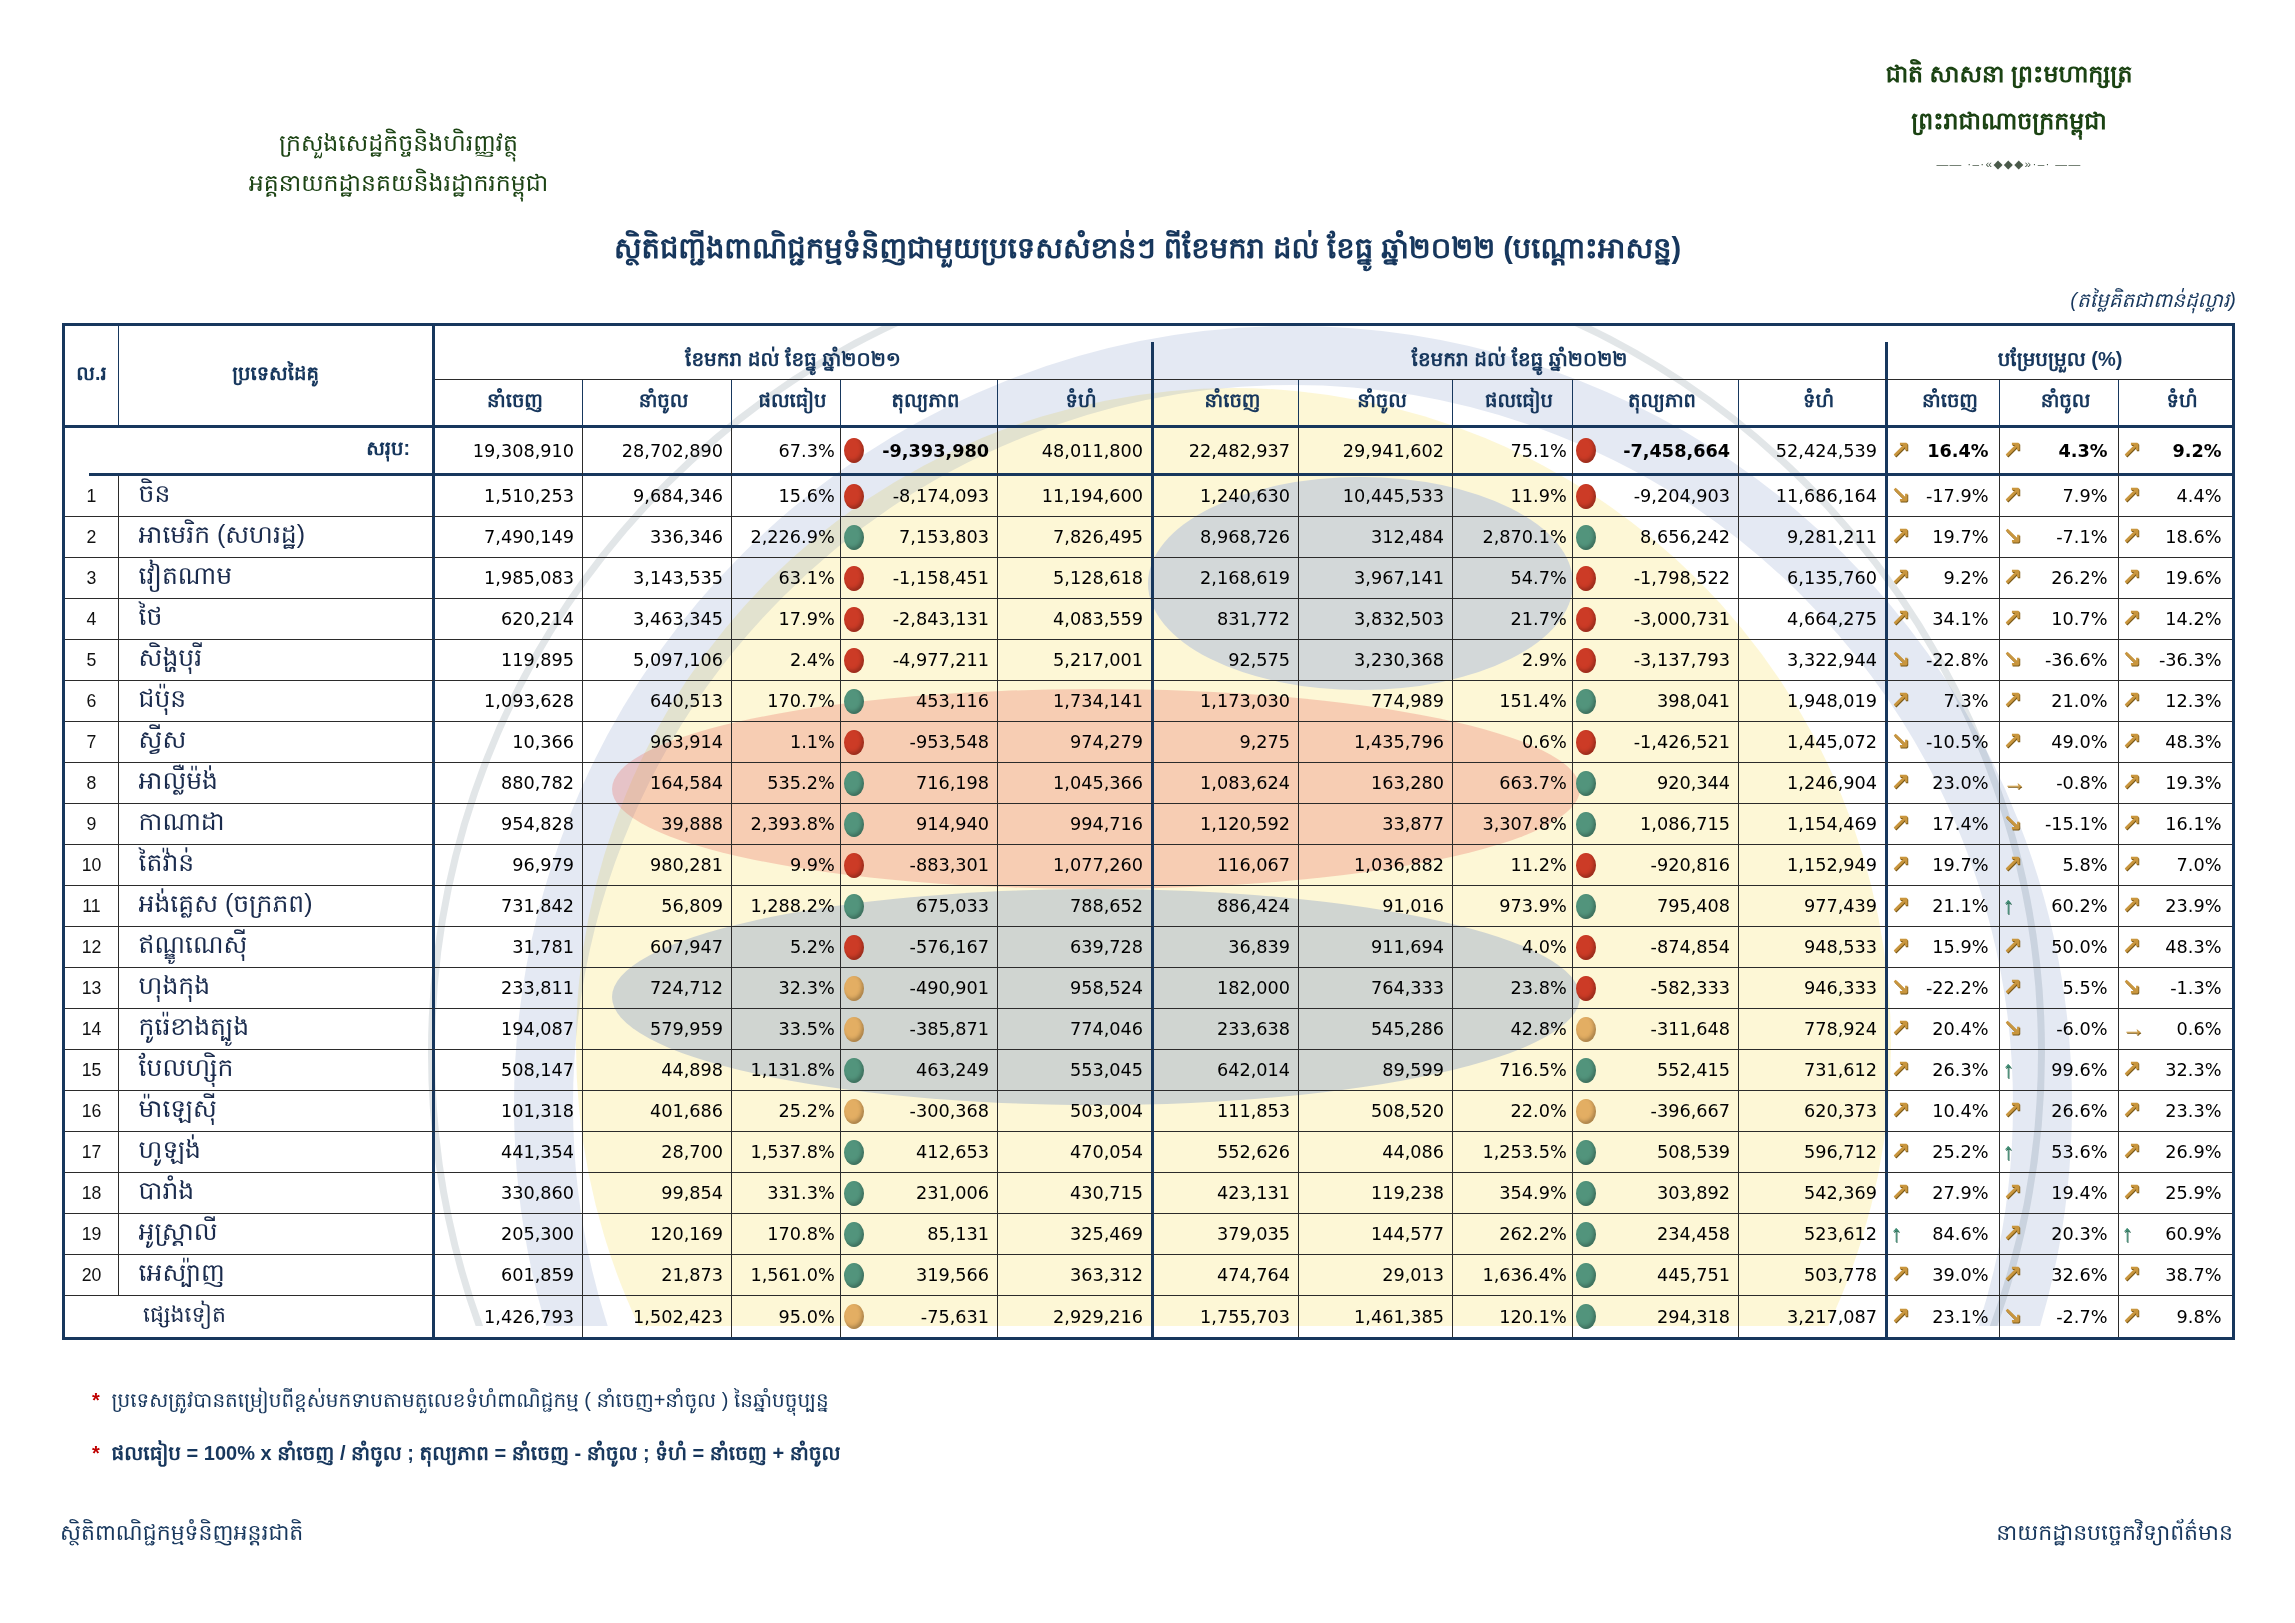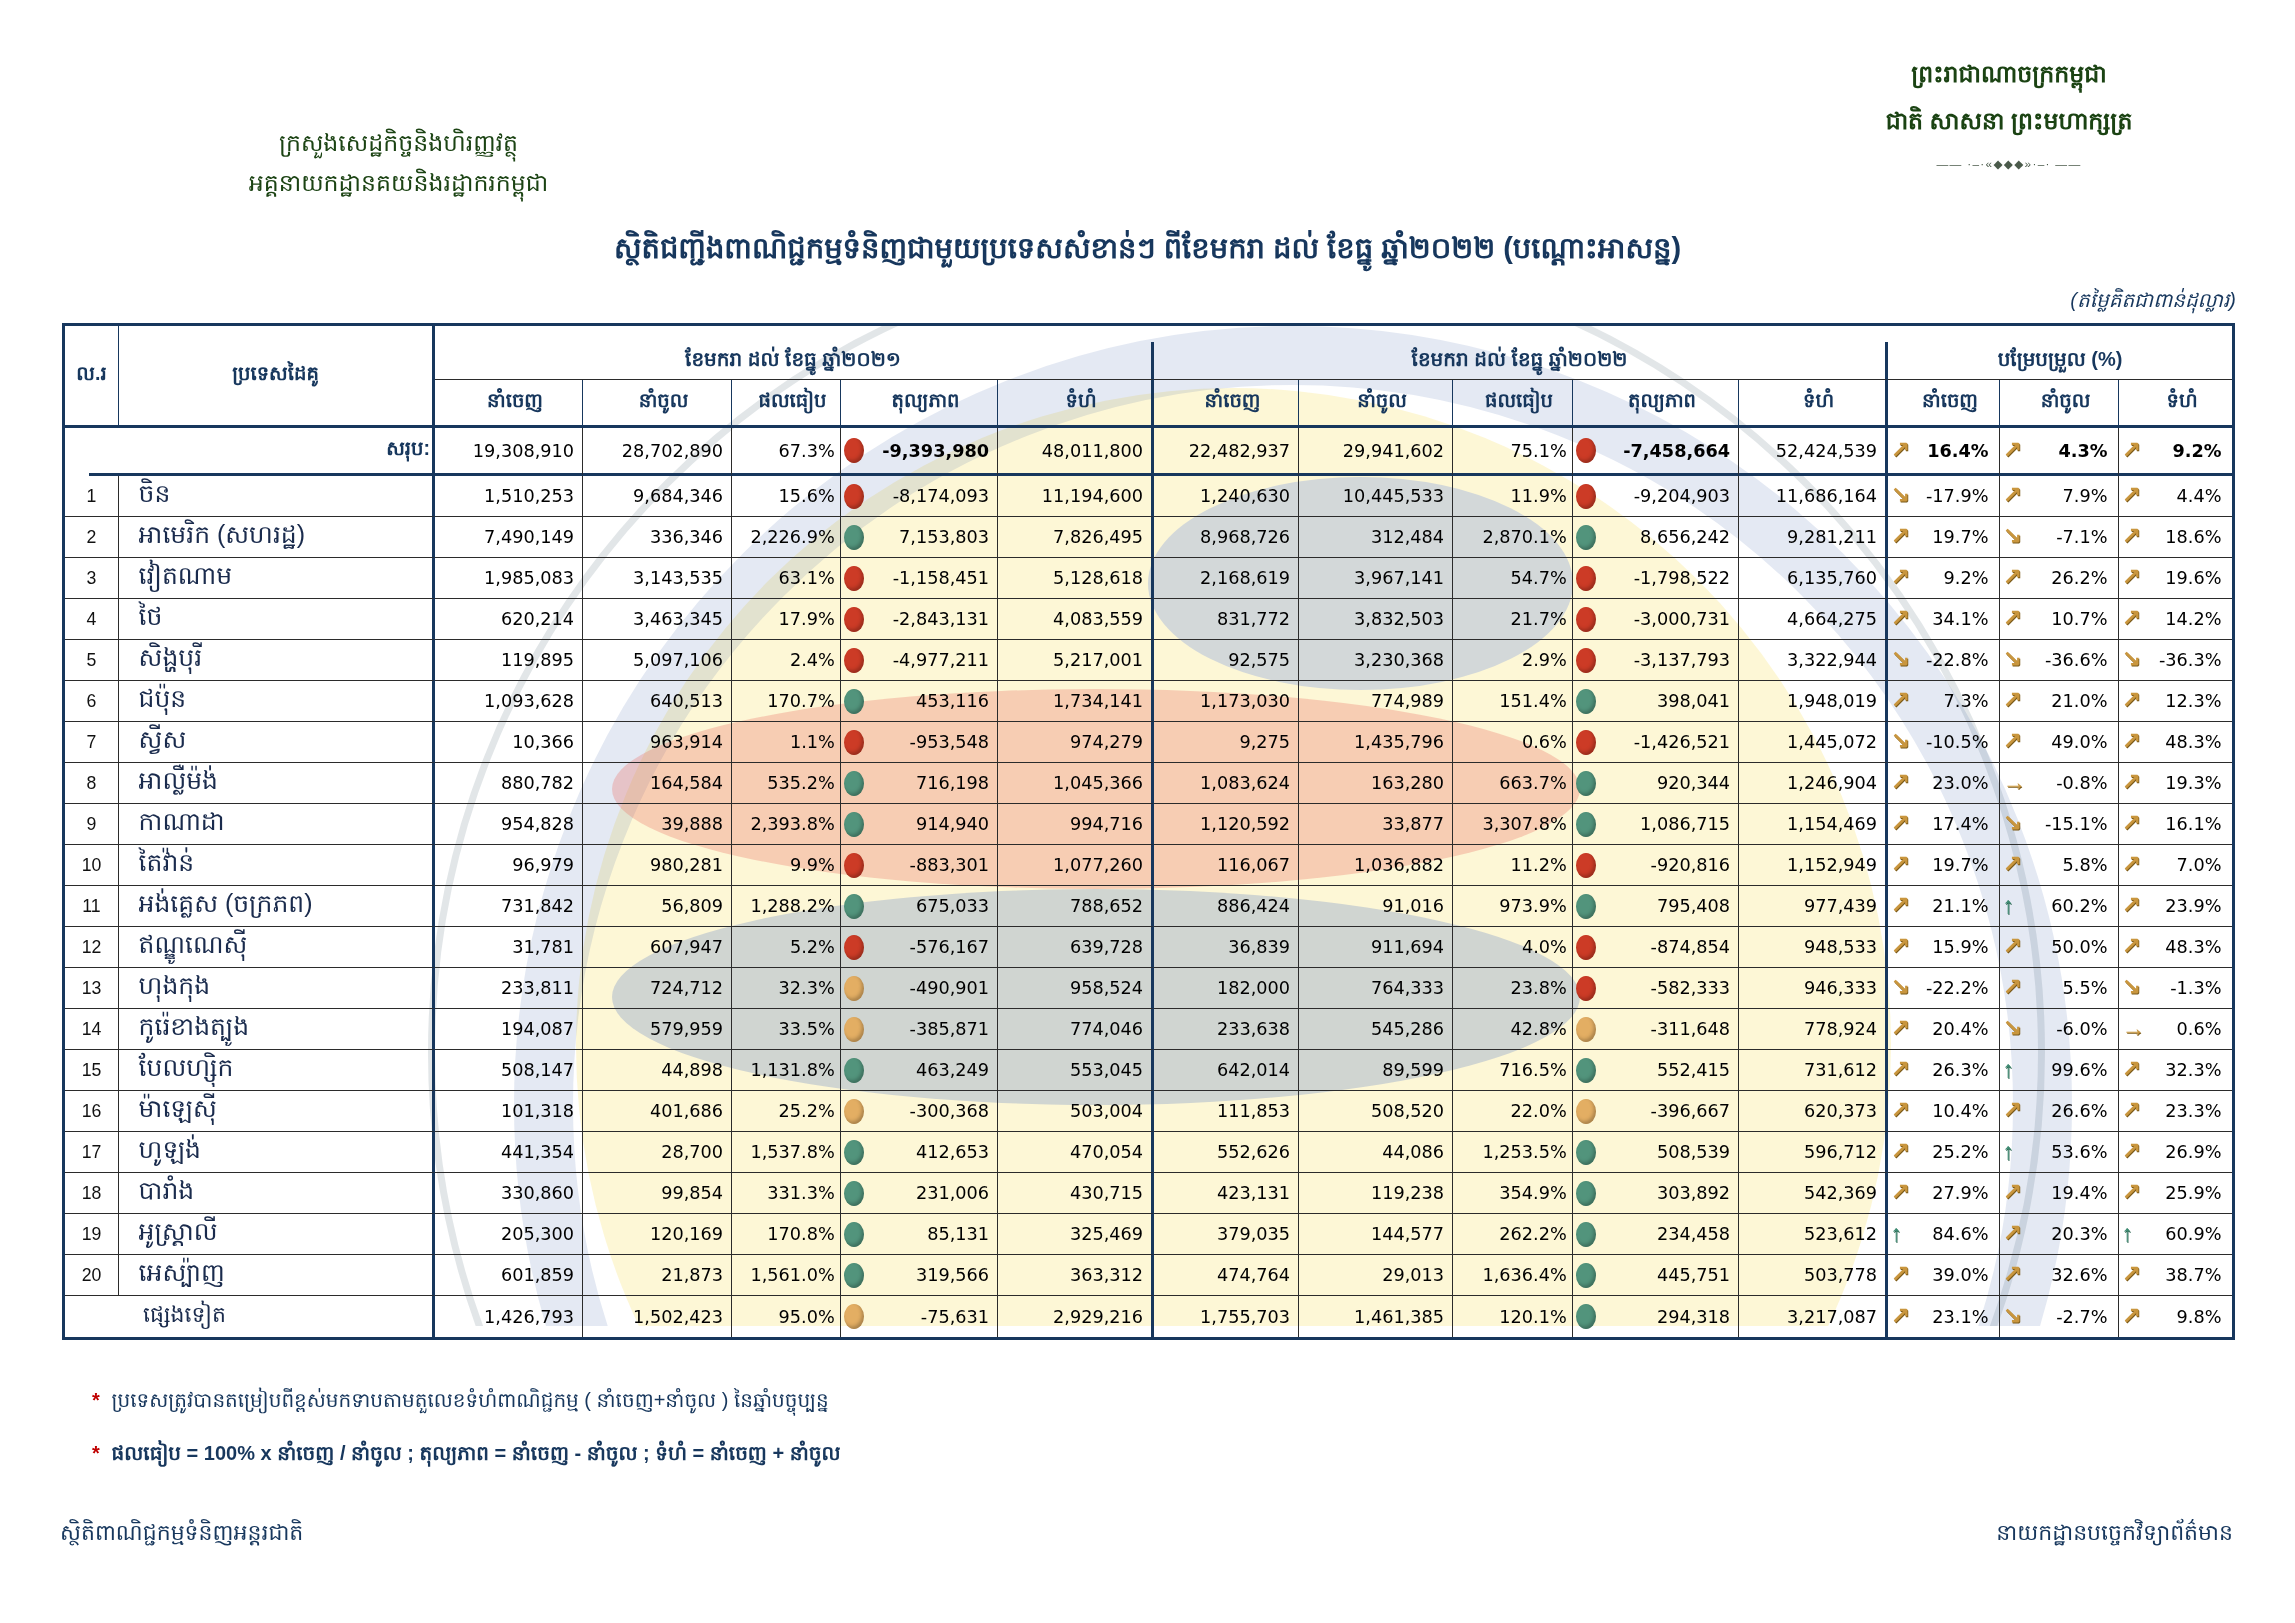--- a/index.html
+++ b/index.html
@@ -45,21 +45,21 @@
   .g2021{grid-column:3 / span 5;}
   .g2022{grid-column:8 / span 5;}
   .gchg{grid-column:13 / span 3;}
   .br-thick{border-right:3.3px solid #17375d !important;}
   .br-none{border-right:none !important;}
   .bb-thick{border-bottom:3.3px solid #17375d !important;}
 
   .c-no{justify-content:center;font-size:17.7px;color:#111;}
   .c-country{padding-left:19.6px;font-size:25px;color:#1a2b4d;}
   .c-merge{grid-column:1 / span 2;}
-  .c-total-label{justify-content:flex-end;padding-right:2px;color:#17375d;font-weight:bold;font-size:19.6px;margin-left:24px;}
+  .c-total-label{justify-content:flex-end;padding-right:22px;color:#17375d;font-weight:bold;font-size:19.6px;margin-left:24px;}
   .c-others-label{padding-left:78px;font-size:22px;color:#1a2b4d;}
   .c-num{justify-content:flex-end;padding-right:7.9px;font-size:17.7px;color:#000;
          font-family:"DejaVu Sans",sans-serif;}
   .c-ratio{padding-right:5.2px;}
   .row-total .c-num, .row-total .val{font-weight:bold;font-size:18.3px;}
   .c-bal{padding-left:3.3px;}
   .c-bal .val, .c-chg .val{flex:1;text-align:right;font-size:17.7px;color:#000;
         font-family:"DejaVu Sans",sans-serif;padding-right:7.9px;}
   .c-chg .val{padding-right:10.5px;}
   .dot{width:19.6px;height:25px;border-radius:50%;flex:0 0 auto;
@@ -90,22 +90,22 @@
   <div class="wm-red"></div>
   <div class="wm-blue"></div>
   <div class="wm-blue2"></div>
 </div>
 
 <div class="abs hdr-left">
   <div>ក្រសួងសេដ្ឋកិច្ចនិងហិរញ្ញវត្ថុ</div>
   <div>អគ្គនាយកដ្ឋានគយនិងរដ្ឋាករកម្ពុជា</div>
 </div>
 <div class="abs hdr-right">
+  <div>ជាតិ សាសនា ព្រះមហាក្សត្រ</div>
   <div>ព្រះរាជាណាចក្រកម្ពុជា</div>
-  <div>ជាតិ សាសនា ព្រះមហាក្សត្រ</div>
   <div class="ornament">—— ·–·«◆◆◆»·–· ——</div>
 </div>
 
 <div class="abs title">ស្ថិតិជញ្ជីងពាណិជ្ជកម្មទំនិញជាមួយប្រទេសសំខាន់ៗ ពីខែមករា ដល់ ខែធ្នូ ឆ្នាំ២០២២  (បណ្តោះអាសន្ន)</div>
 <div class="abs unit-note">(តម្លៃគិតជាពាន់ដុល្លារ)</div>
 
 <div class="abs tbl">
   <div class="hc span2r" style="grid-column:1">ល.រ</div>
   <div class="hc span2r br-thick" style="grid-column:2">ប្រទេសដៃគូ</div>
   <div class="hc grp g2021 br-thick" style="grid-row:1">ខែមករា ដល់ ខែធ្នូ ឆ្នាំ២០២១</div>

